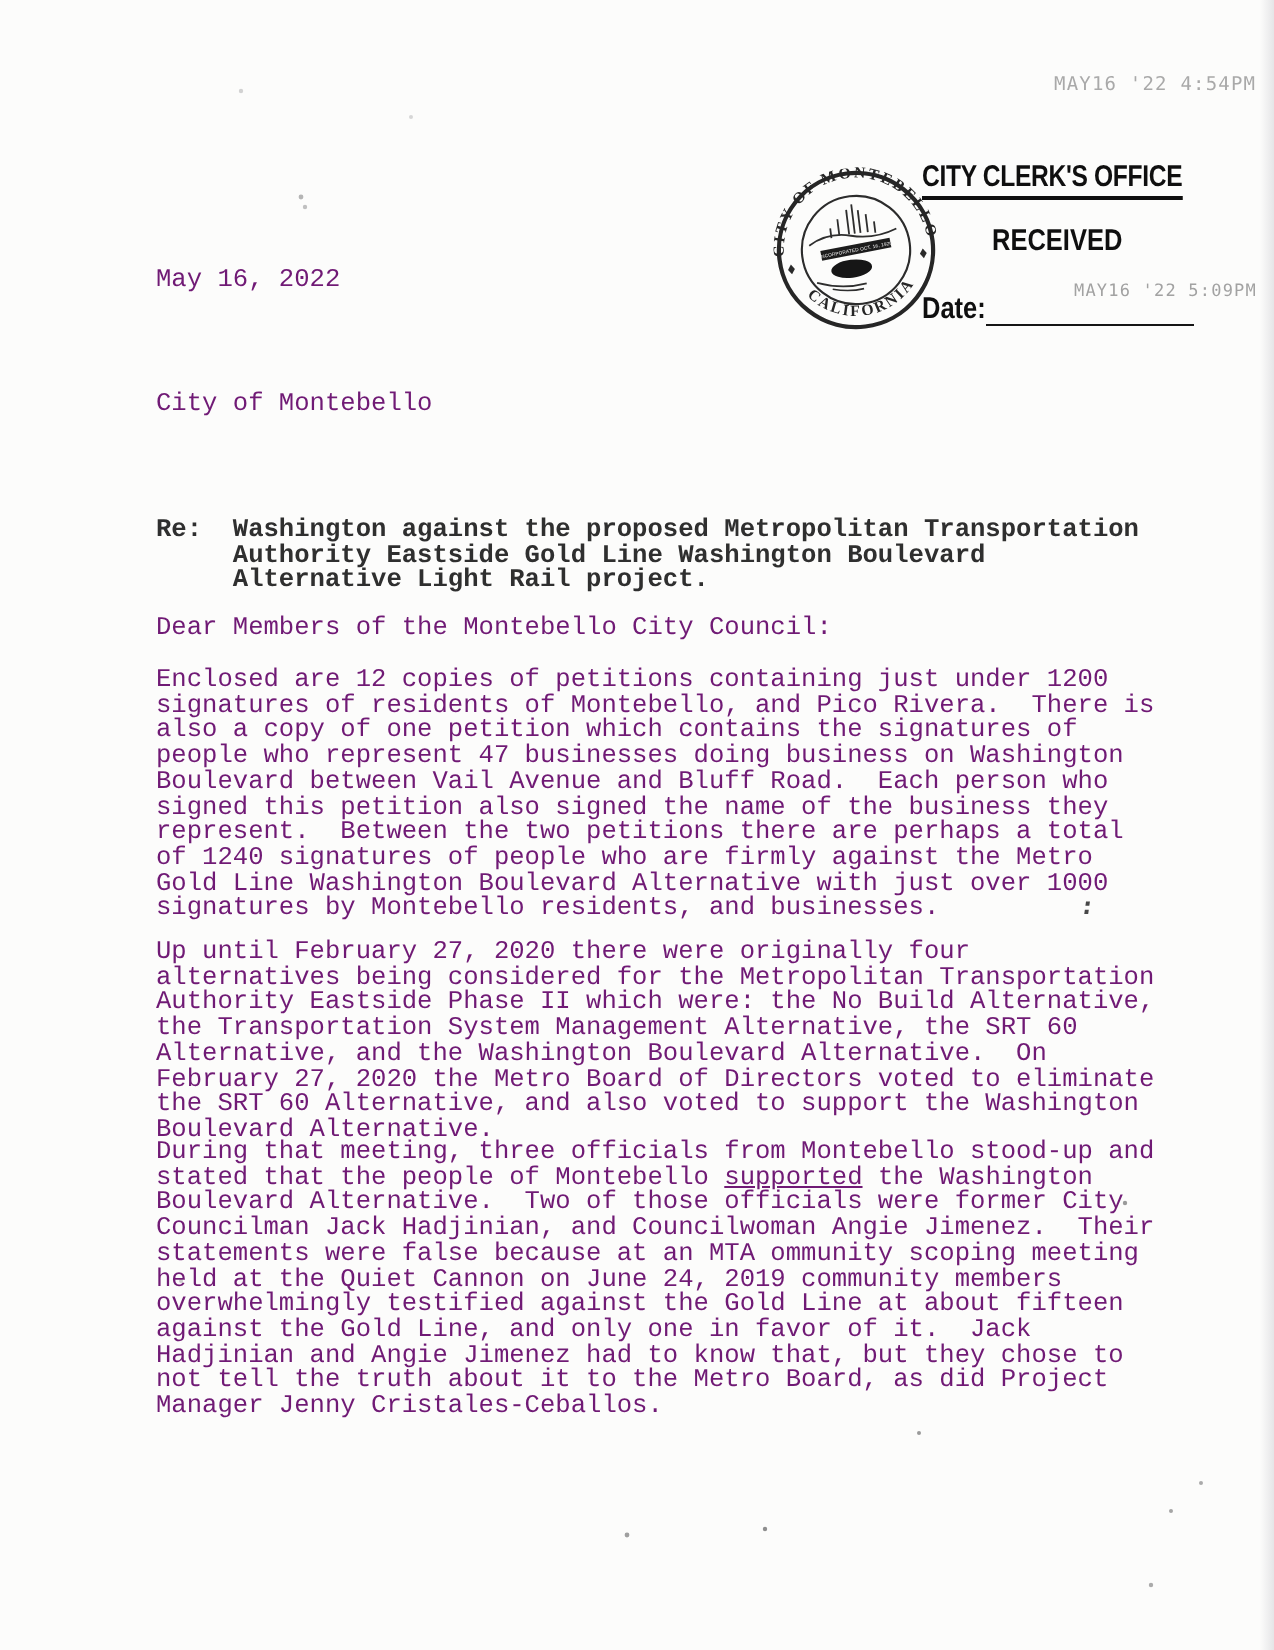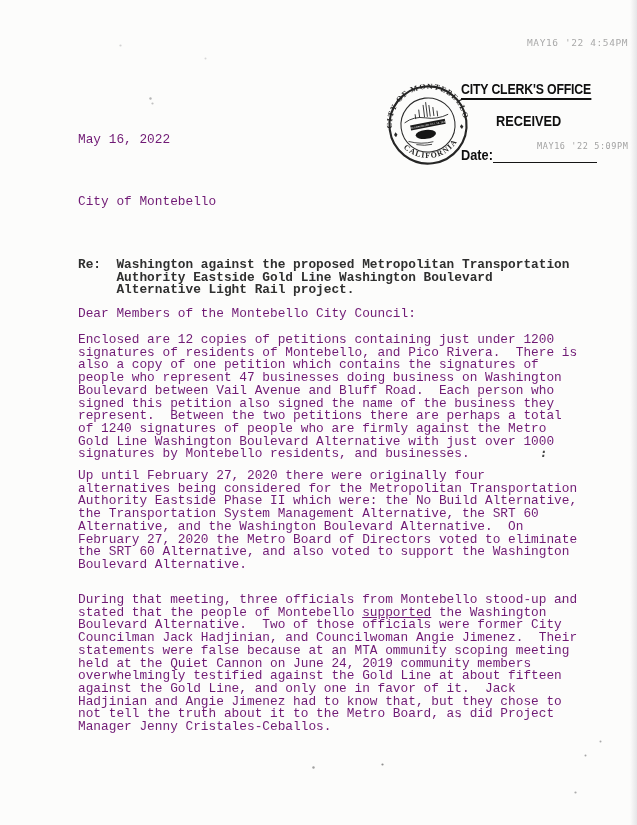--- a/index.html
+++ b/index.html
@@ -46,21 +46,21 @@
     letter-spacing:0;
   }
   .bold{font-weight:bold;color:#2f2f2f;}
   .u{text-decoration:underline;text-underline-offset:1px;}
   .letter-date{left:78px;top:134px;}
   .address{left:78px;top:196px;}
   .re{left:78px;top:259px;}
   .salutation{left:78px;top:308px;}
   .p1{left:78px;top:334px;}
   .p2{left:78px;top:470px;}
-  .p3{left:78px;top:594px;}
+  .p3{left:78px;top:570px;}
   .stray-mark{
     position:absolute;left:540px;top:446px;
     font-family:"DejaVu Sans Mono",monospace;font-size:12px;font-weight:bold;
     color:#474747;transform:skewX(-8deg);
   }
   
   .dotmatrix{
     position:absolute;
     font-family:"DejaVu Sans Mono",monospace;
     color:#a9a9a9;

